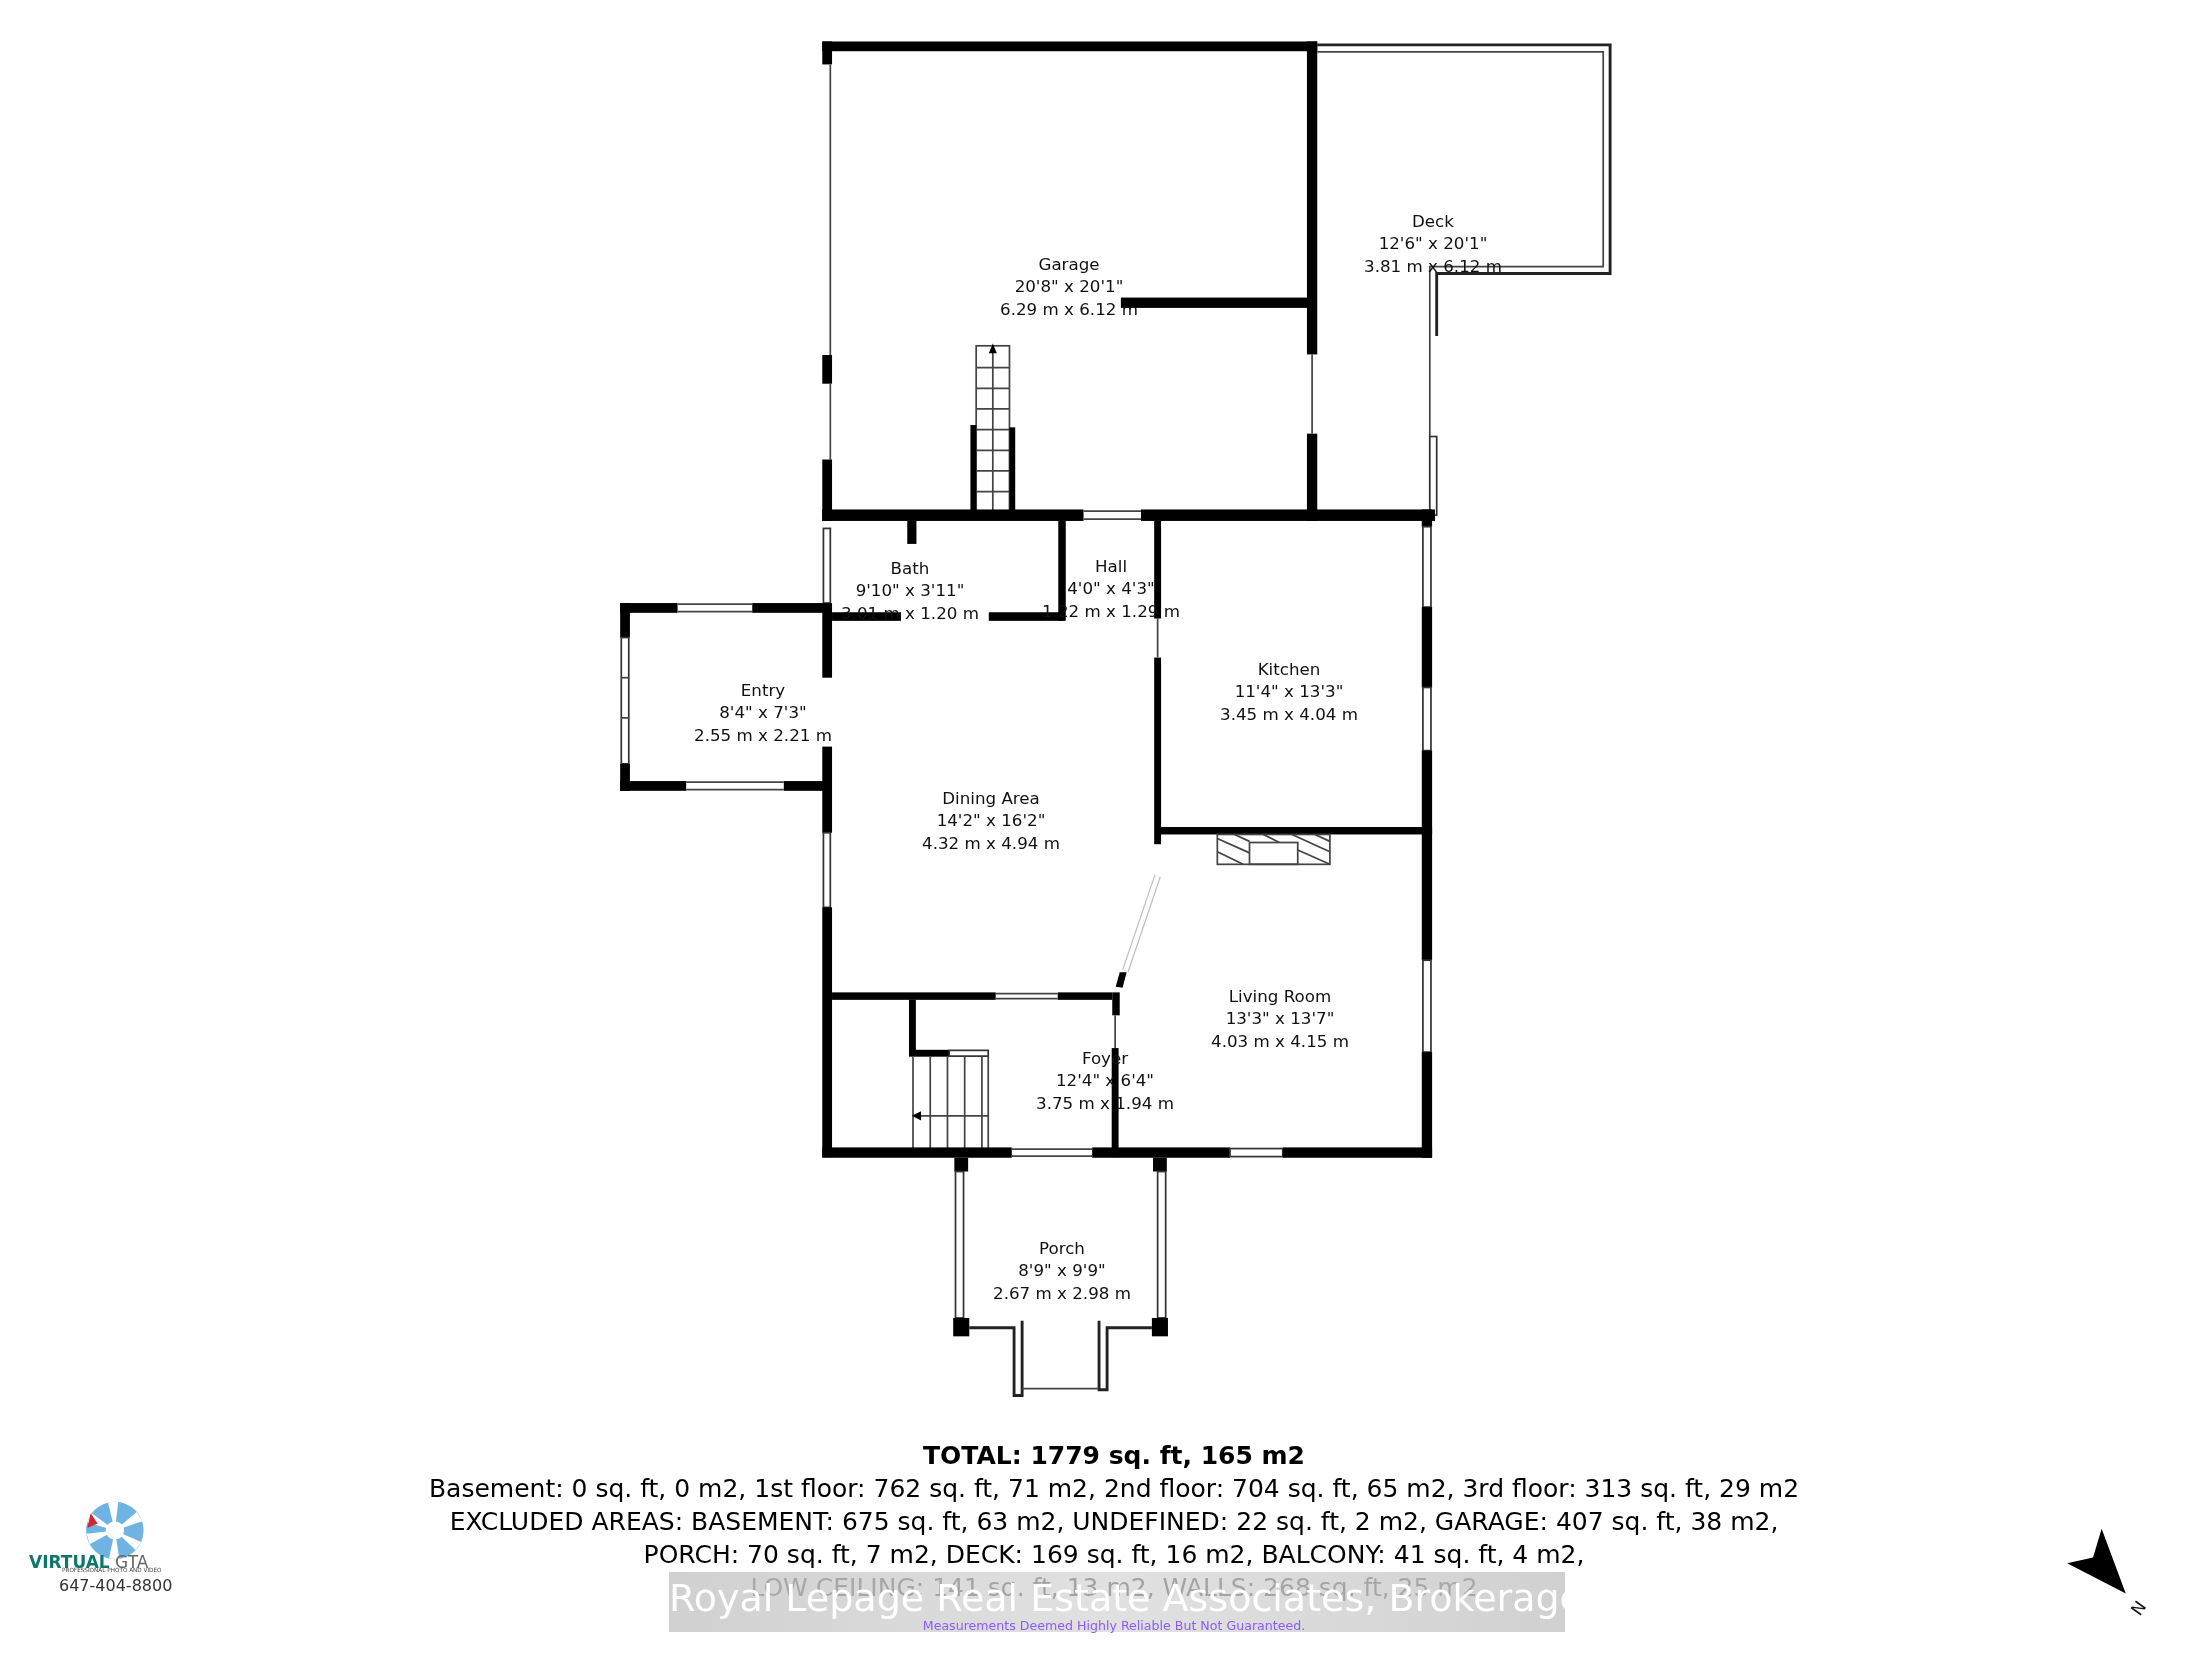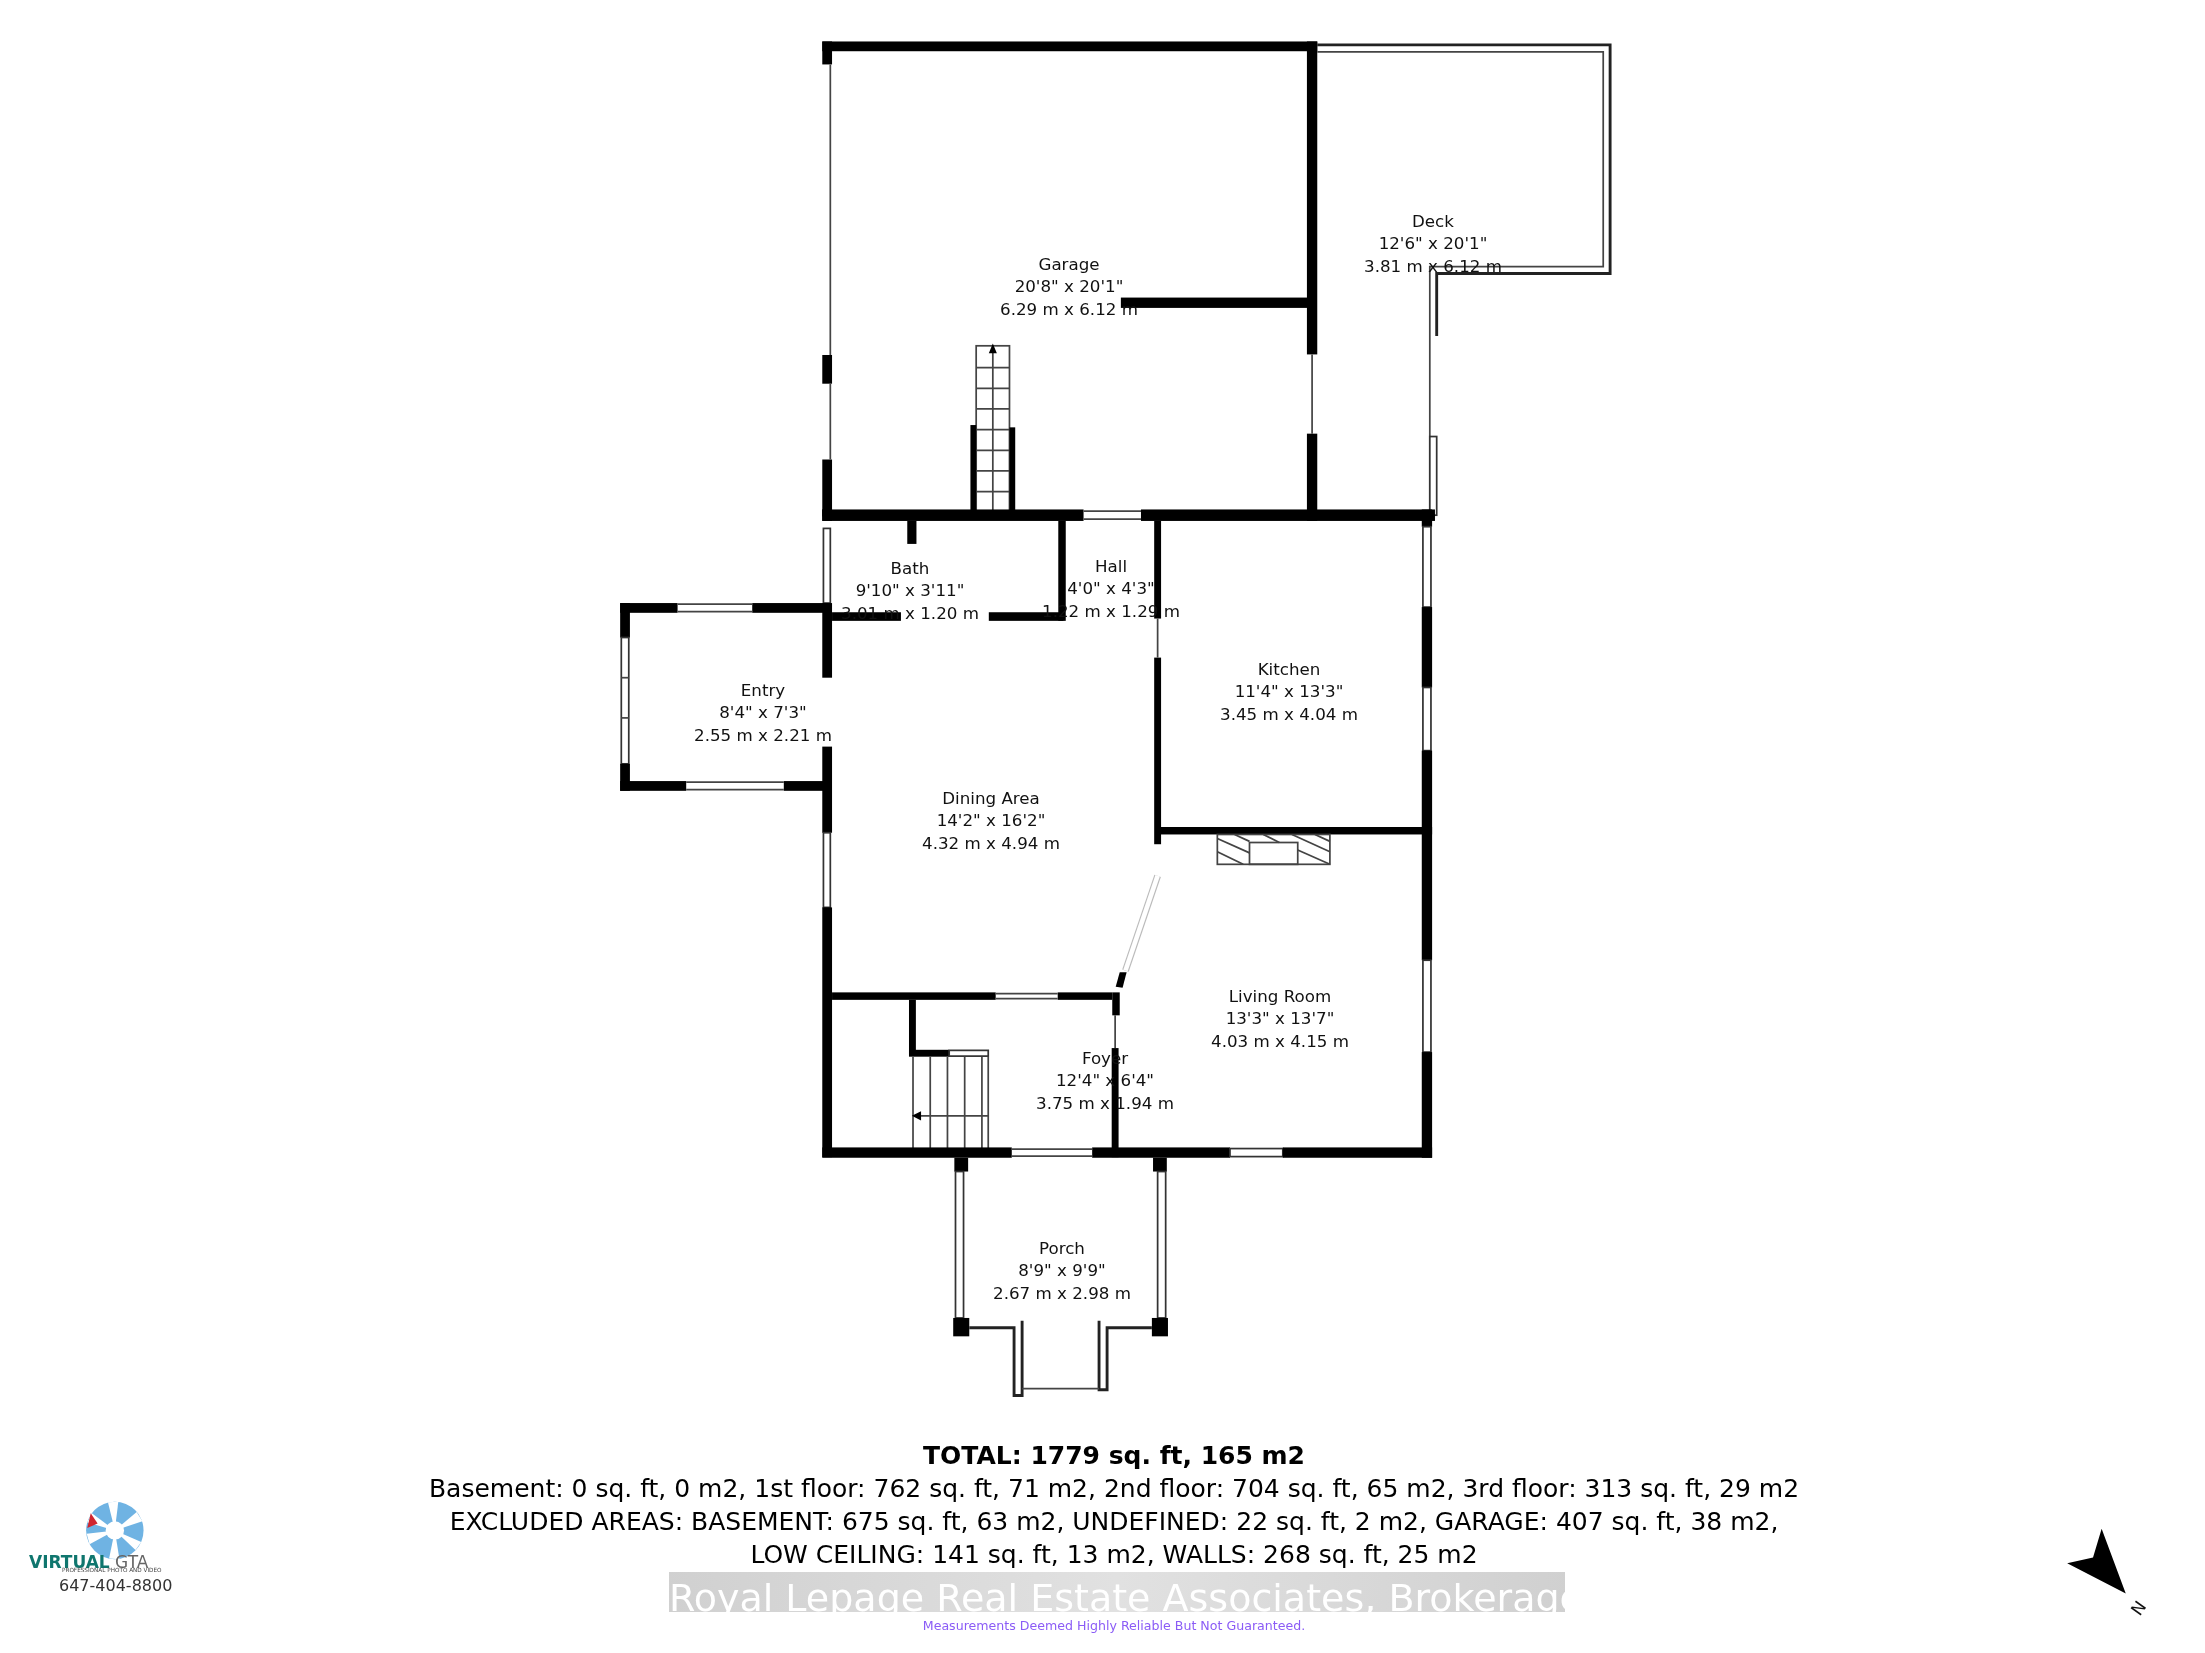--- a/index.html
+++ b/index.html
@@ -9,21 +9,21 @@
   .wall { fill:#000; }
   .thin { fill:none; stroke:#222; stroke-width:5; }
   .thin2 { fill:none; stroke:#444; stroke-width:3; }
   .win { fill:#fff; stroke:#333; stroke-width:3; }
   .room-label { position:absolute; text-align:center; transform:translateX(-50%);
                 font-family:"DejaVu Sans", sans-serif; font-size:16.7px; line-height:22.4px; color:#111; white-space:nowrap; }
   .totals { position:absolute; left:1114px; top:1439px; transform:translateX(-50%); text-align:center;
             font-family:"DejaVu Sans", sans-serif; color:#000; white-space:nowrap; }
   .totals .t-title { font-size:25px; font-weight:bold; line-height:33px; }
   .totals .t-line { font-size:25px; line-height:33px; }
-  .watermark { position:absolute; left:669px; top:1572px; width:896px; height:40px;
+  .watermark { position:absolute; left:669px; top:1572px; width:896px; height:60px;
                background:linear-gradient(90deg, rgba(200,200,200,0.85), rgba(215,215,215,0.75) 50%, rgba(200,200,200,0.85));
                color:#fff; font-family:"DejaVu Sans", sans-serif; font-size:38px; line-height:52px; text-align:center; white-space:nowrap; }
   .disclaimer { position:absolute; left:1114px; top:1618px; transform:translateX(-50%);
                 font-family:"DejaVu Sans", sans-serif; font-size:12.6px; color:#8b5cf6; white-space:nowrap; }
   .logo-brand { position:absolute; left:29px; top:1552px; font-family:"DejaVu Sans", sans-serif; font-size:17px; font-weight:bold; white-space:nowrap; }
   .logo-brand .b1 { color:#0f766e; }
   .logo-brand .b2 { color:#666; font-weight:normal; }
   .logo-tag { position:absolute; left:62px; top:1567px; font-family:"DejaVu Sans", sans-serif; font-size:5.7px; color:#444; white-space:nowrap; }
   .logo-phone { position:absolute; left:59px; top:1576px; font-family:"DejaVu Sans", sans-serif; font-size:16px; color:#333; white-space:nowrap; }
   .compass-n { position:absolute; left:2132px; top:1598px; font-family:"DejaVu Sans", sans-serif; font-size:17px; transform:rotate(-55deg); }
@@ -243,20 +243,21 @@
 <div class="room-label" style="left:1062px; top:1237px;">
   <div>Porch</div>
   <div>8'9" x 9'9"</div>
   <div>2.67 m x 2.98 m</div>
 </div>
 
 <div class="totals">
   <div class="t-title">TOTAL: 1779 sq. ft, 165 m2</div>
   <div class="t-line">Basement: 0 sq. ft, 0 m2, 1st floor: 762 sq. ft, 71 m2, 2nd floor: 704 sq. ft, 65 m2, 3rd floor: 313 sq. ft, 29 m2</div>
   <div class="t-line">EXCLUDED AREAS: BASEMENT: 675 sq. ft, 63 m2, UNDEFINED: 22 sq. ft, 2 m2, GARAGE: 407 sq. ft, 38 m2,</div>
+  <div class="t-line">PORCH: 70 sq. ft, 7 m2, DECK: 169 sq. ft, 16 m2, BALCONY: 41 sq. ft, 4 m2,</div>
   <div class="t-line">LOW CEILING: 141 sq. ft, 13 m2, WALLS: 268 sq. ft, 25 m2</div>
 </div>
 
 <div class="watermark">Royal Lepage Real Estate Associates, Brokerage</div>
 <div class="disclaimer">Measurements Deemed Highly Reliable But Not Guaranteed.</div>
 
 <div class="logo-brand">
   <span class="b1">VIRTUAL</span><span class="b2"> GTA</span>
 </div>
 <div class="logo-tag">PROFESSIONAL PHOTO AND VIDEO</div>

